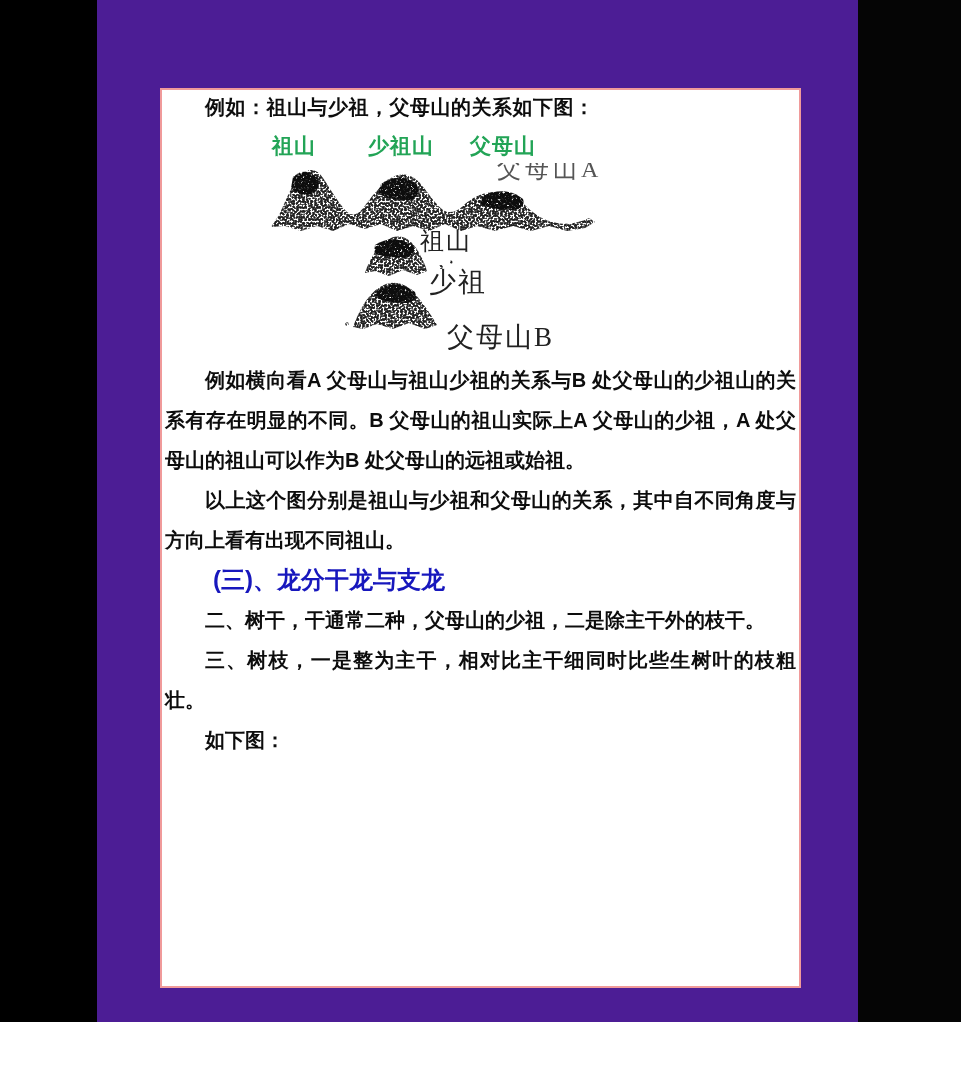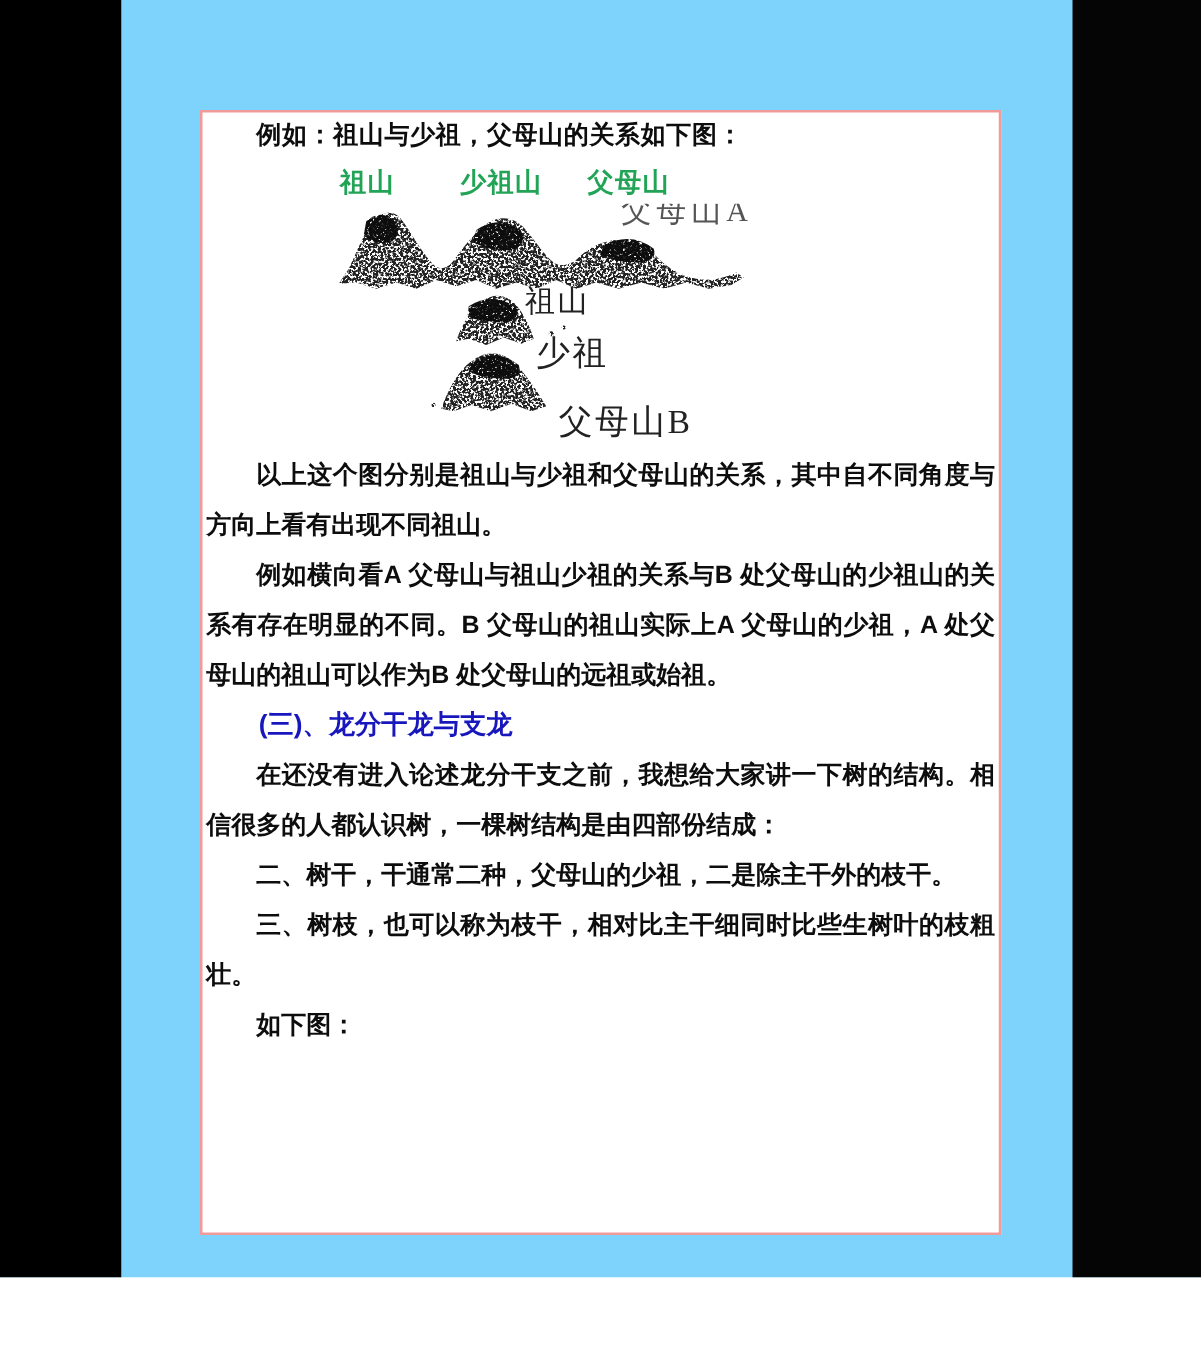--- a/index.html
+++ b/index.html
@@ -1,19 +1,19 @@
 <!DOCTYPE html>
 <html><head>
 <meta charset="utf-8">
 <style>
   * { margin:0; padding:0; box-sizing:border-box; }
   html,body { background:#ffffff; }
   .stage{
     position:relative; width:961px; height:1022px;
-    background:#7dd3fc; overflow:hidden;
+    background:#4c1d95; overflow:hidden;
     font-family:"Liberation Sans", sans-serif;
   }
   .band-left{ position:absolute; left:0; top:0; width:97px; height:1078px; background:#000; }
   .band-right{ position:absolute; left:858px; top:0; width:103px; height:1078px; background:#050505; }
   .band-bottom{ position:absolute; left:0; top:1071px; width:961px; height:7px; background:#1e1e1e; }
 
   .frame{
     position:absolute; left:160px; top:88px; width:641px; height:900px;
     background:#ffffff; border:2px solid #f09a9a;
   }
@@ -41,21 +41,21 @@
   .dlabel.zushan{ left:155px; top:62px; font-size:24px; letter-spacing:2px; }
   .dlabel.shaozu{ left:164px; top:101px; font-size:27px; letter-spacing:2px; }
   .dlabel.fmsb{ left:182px; top:156px; font-size:27px; letter-spacing:2px; }
 
   .flow{
     position:absolute; left:3px; right:3px; top:270px;
     font-size:20px; font-weight:700; color:#0d0d0d;
     line-height:40px; text-align:justify; word-break:break-all;
   }
   .flow p{ text-indent:2em; margin:0; }
-  .flow p.heading{ font-size:21px; }
+  .flow p.heading{ font-size:24px; }
 </style>
 </head>
 <body>
 
 <div class="stage">
   <div class="band-left"></div>
   <div class="band-right"></div>
   <div class="band-bottom"></div>
 
   <div class="frame" style="border-color: rgb(240, 154, 154);">
@@ -107,23 +107,22 @@
           <path d="M112,128 Q130,114 150,129 Q153,138 142,140 Q120,140 110,134 Z"></path>
         </g>
       </svg>
       <span class="dlabel topA">父母山A</span>
       <span class="dlabel zushan">祖山</span>
       <span class="dlabel shaozu">少祖</span>
       <span class="dlabel fmsb">父母山B</span>
     </div>
 
     <div class="flow">
+      <p>例如横向看A 父母山与祖山少祖的关系与B 处父母山的少祖山的关系有存在明显的不同。B 父母山的祖山实际上A 父母山的少祖，A 处父母山的祖山可以作为B 处父母山的远祖或始祖。</p>
       <p>以上这个图分别是祖山与少祖和父母山的关系，其中自不同角度与方向上看有出现不同祖山。</p>
-      <p>例如横向看A 父母山与祖山少祖的关系与B 处父母山的少祖山的关系有存在明显的不同。B 父母山的祖山实际上A 父母山的少祖，A 处父母山的祖山可以作为B 处父母山的远祖或始祖。</p>
       <p class="heading" style="color: rgb(23, 23, 189);">(三)、龙分干龙与支龙</p>
-      <p>在还没有进入论述龙分干支之前，我想给大家讲一下树的结构。相信很多的人都认识树，一棵树结构是由四部份结成：</p>
       <p>二、树干，干通常二种，父母山的少祖，二是除主干外的枝干。</p>
-      <p>三、树枝，也可以称为枝干，相对比主干细同时比些生树叶的枝粗壮。</p>
+      <p>三、树枝，一是整为主干，相对比主干细同时比些生树叶的枝粗壮。</p>
       <p>如下图：</p>
     </div>
 
   </div>
 </div>
 
 </body></html>

